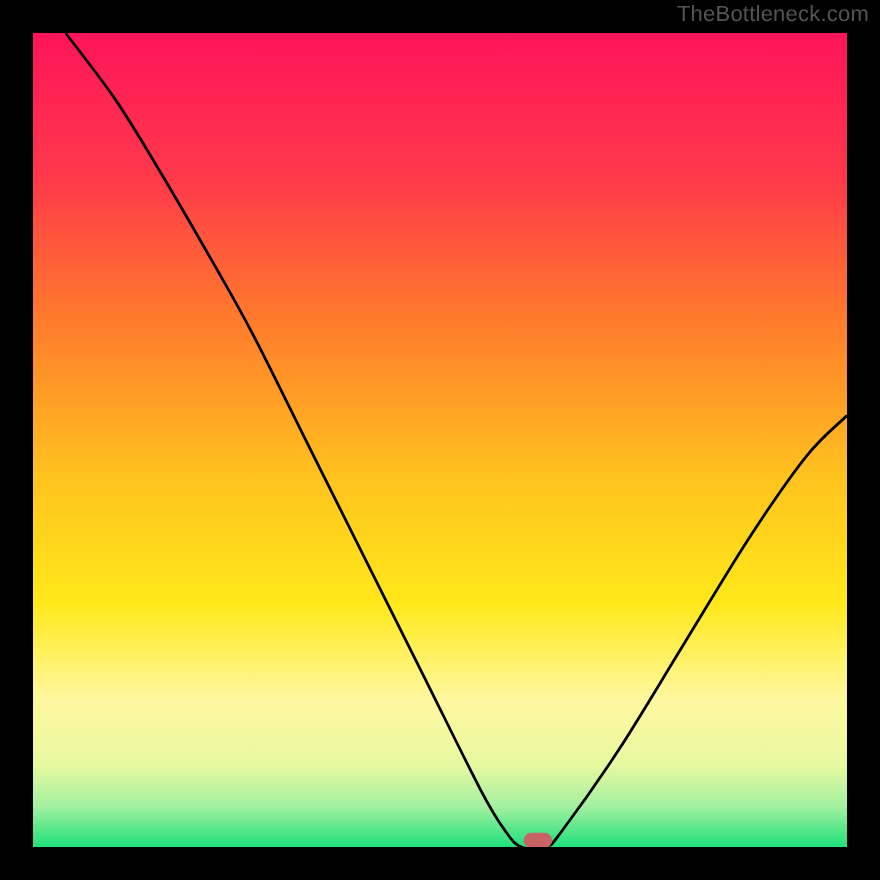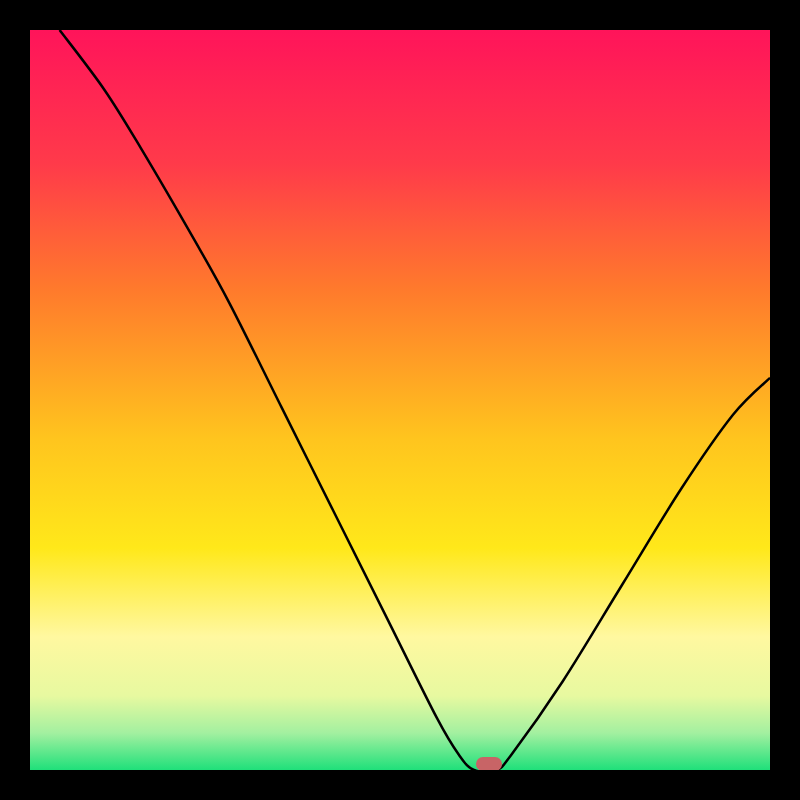--- a/index.html
+++ b/index.html
@@ -50,20 +50,21 @@
     border-radius: 7px;
     transform: translate(-50%, -50%);
     z-index: 20;
   }
 </style>
 </head>
 <body>
 
 <div class="frame">
 
+  <div class="watermark">TheBottleneck.com</div>
 
   <div class="plot-area">
     <svg class="gradient-bg" viewBox="0 0 740 740" preserveAspectRatio="none">
       <defs>
         <linearGradient id="bg-grad" x1="0" y1="0" x2="0" y2="1">
             <stop offset="0%" stop-color="#ff145a"></stop>
             <stop offset="18%" stop-color="#ff3a4a"></stop>
             <stop offset="35%" stop-color="#ff7a2c"></stop>
             <stop offset="55.00000000000001%" stop-color="#ffc41e"></stop>
             <stop offset="70%" stop-color="#ffe81a"></stop>

